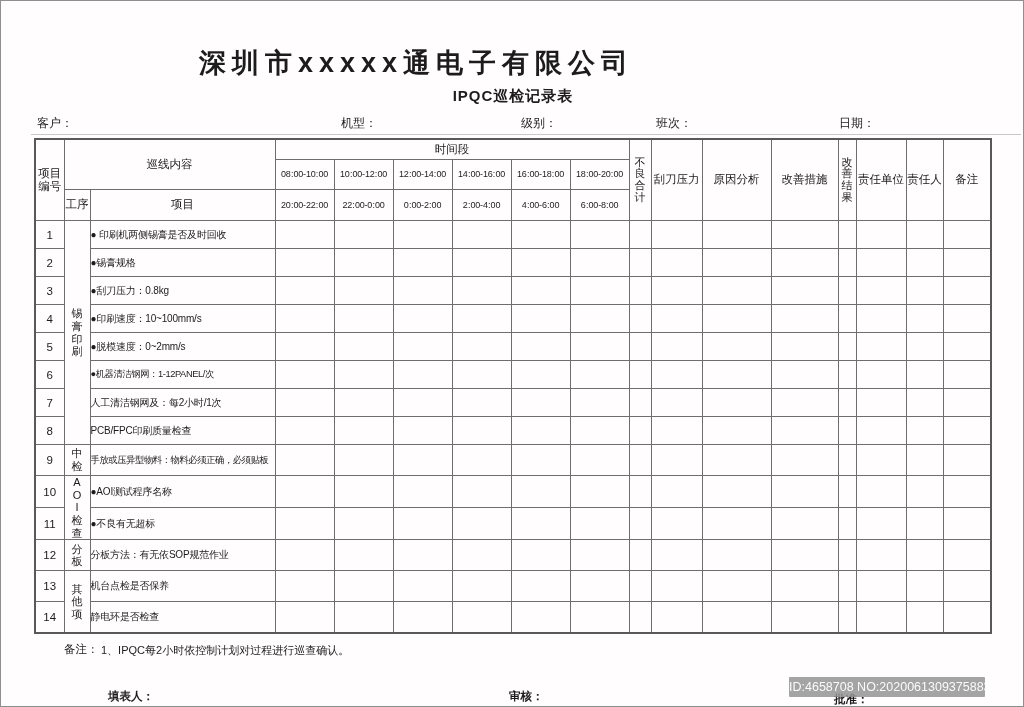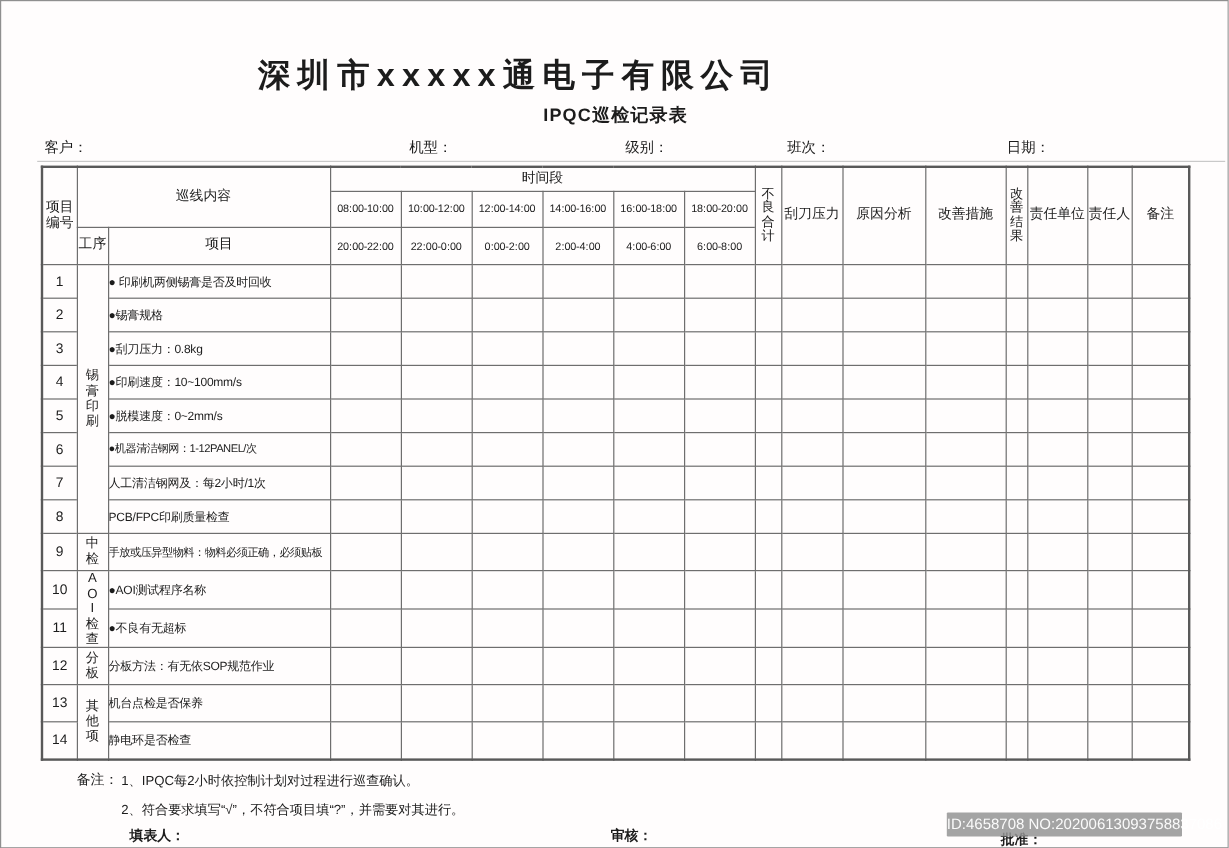--- a/index.html
+++ b/index.html
@@ -3,21 +3,21 @@
 <meta charset="utf-8">
 <style>
   html,body{margin:0;padding:0;background:#e8e8e8;}
   #canvas{
     position:relative;width:1024px;height:707px;background:#fffdfd;
     border:1px solid #8f8f8f;box-sizing:border-box;overflow:hidden;
     font-family:"Liberation Sans","DejaVu Sans",sans-serif;color:#1c1c1c;
   }
   .abs{position:absolute;}
   #company-title{
-    left:16px;top:44px;width:831px;text-align:center;
+    left:0;top:44px;width:831px;text-align:center;
     font-size:27px;font-weight:bold;letter-spacing:6px;white-space:nowrap;
   }
   #form-title{
     left:0;top:86px;width:1024px;text-align:center;
     font-size:15px;font-weight:600;letter-spacing:1px;
   }
   #info-row{left:30px;top:112px;width:990px;height:21px;border-bottom:1px solid #c9c9c9;font-size:12px;}
   #info-row span{position:absolute;top:2px;white-space:nowrap;}
   
   table{
@@ -408,21 +408,20 @@
           <td class="blank"></td>
           <td class="blank"></td>
           <td class="blank"></td>
           <td class="blank"></td>
         </tr>
       </tbody>
   </table>
 
   <span id="notes-label" class="abs">备注：</span>
   <span id="note-line-1" class="abs">1、IPQC每2小时依控制计划对过程进行巡查确认。</span>
-  <span id="note-line-2" class="abs">2、符合要求填写“√”，不符合项目填“?”，并需要对其进行。</span>
 
   <span id="sig-filler" class="abs sig">填表人：</span>
   <span id="sig-review" class="abs sig">审核：</span>
   <span id="sig-approve" class="abs sig">批准：</span>
 
   <div id="id-watermark" class="abs">ID:4658708 NO:20200613093758837086</div>
 
 </div>
 
 </body></html>

